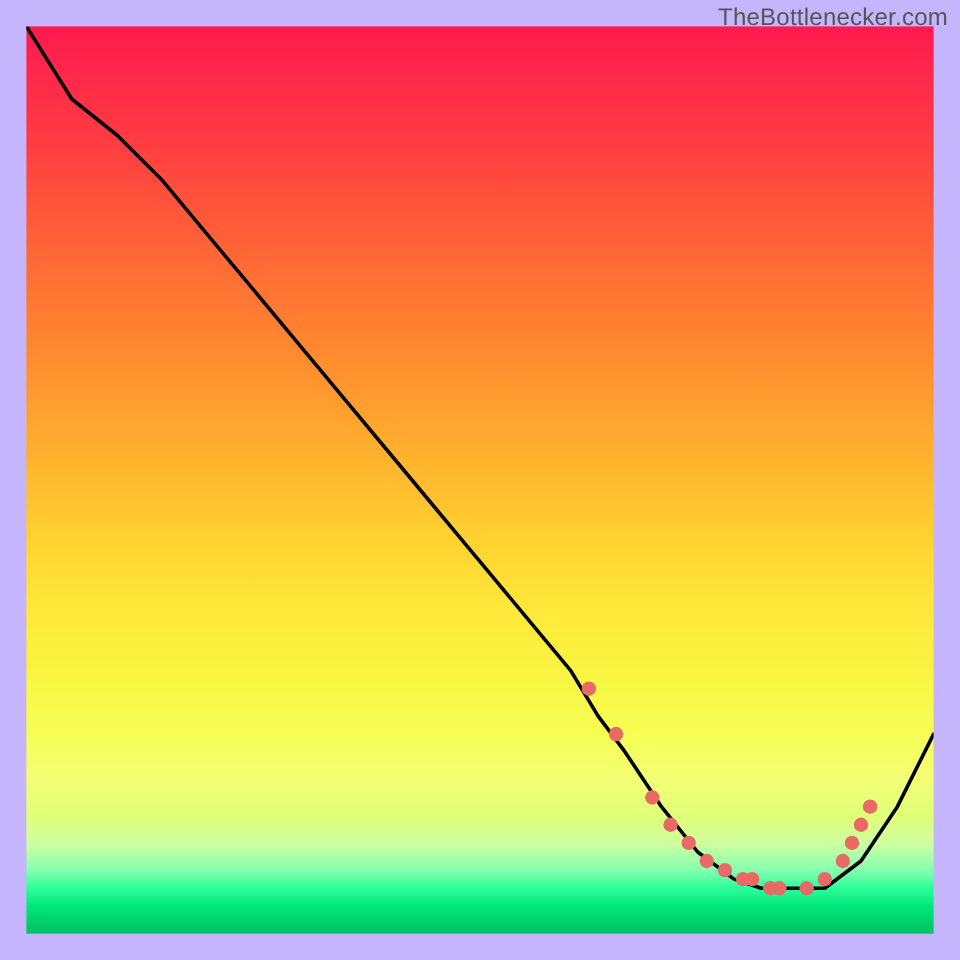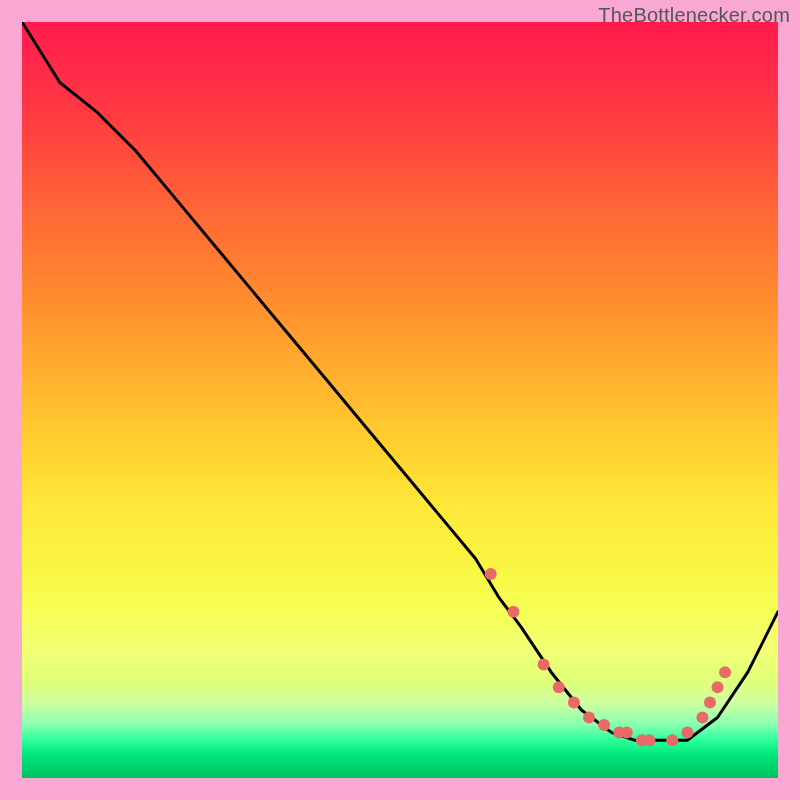--- a/index.html
+++ b/index.html
@@ -8,21 +8,21 @@
     width: 800px;
     height: 800px;
     background: #000;
     overflow: hidden;
     font-family: Arial, Helvetica, sans-serif;
   }
   .wrap {
     position: relative;
     width: 800px;
     height: 800px;
-    background: #f9a8d4;
+    background: #c4b5fd;
   }
   .plot {
     position: absolute;
     left: 22px;
     top: 22px;
     width: 756px;
     height: 756px;
     
     background: linear-gradient(
       to bottom,

